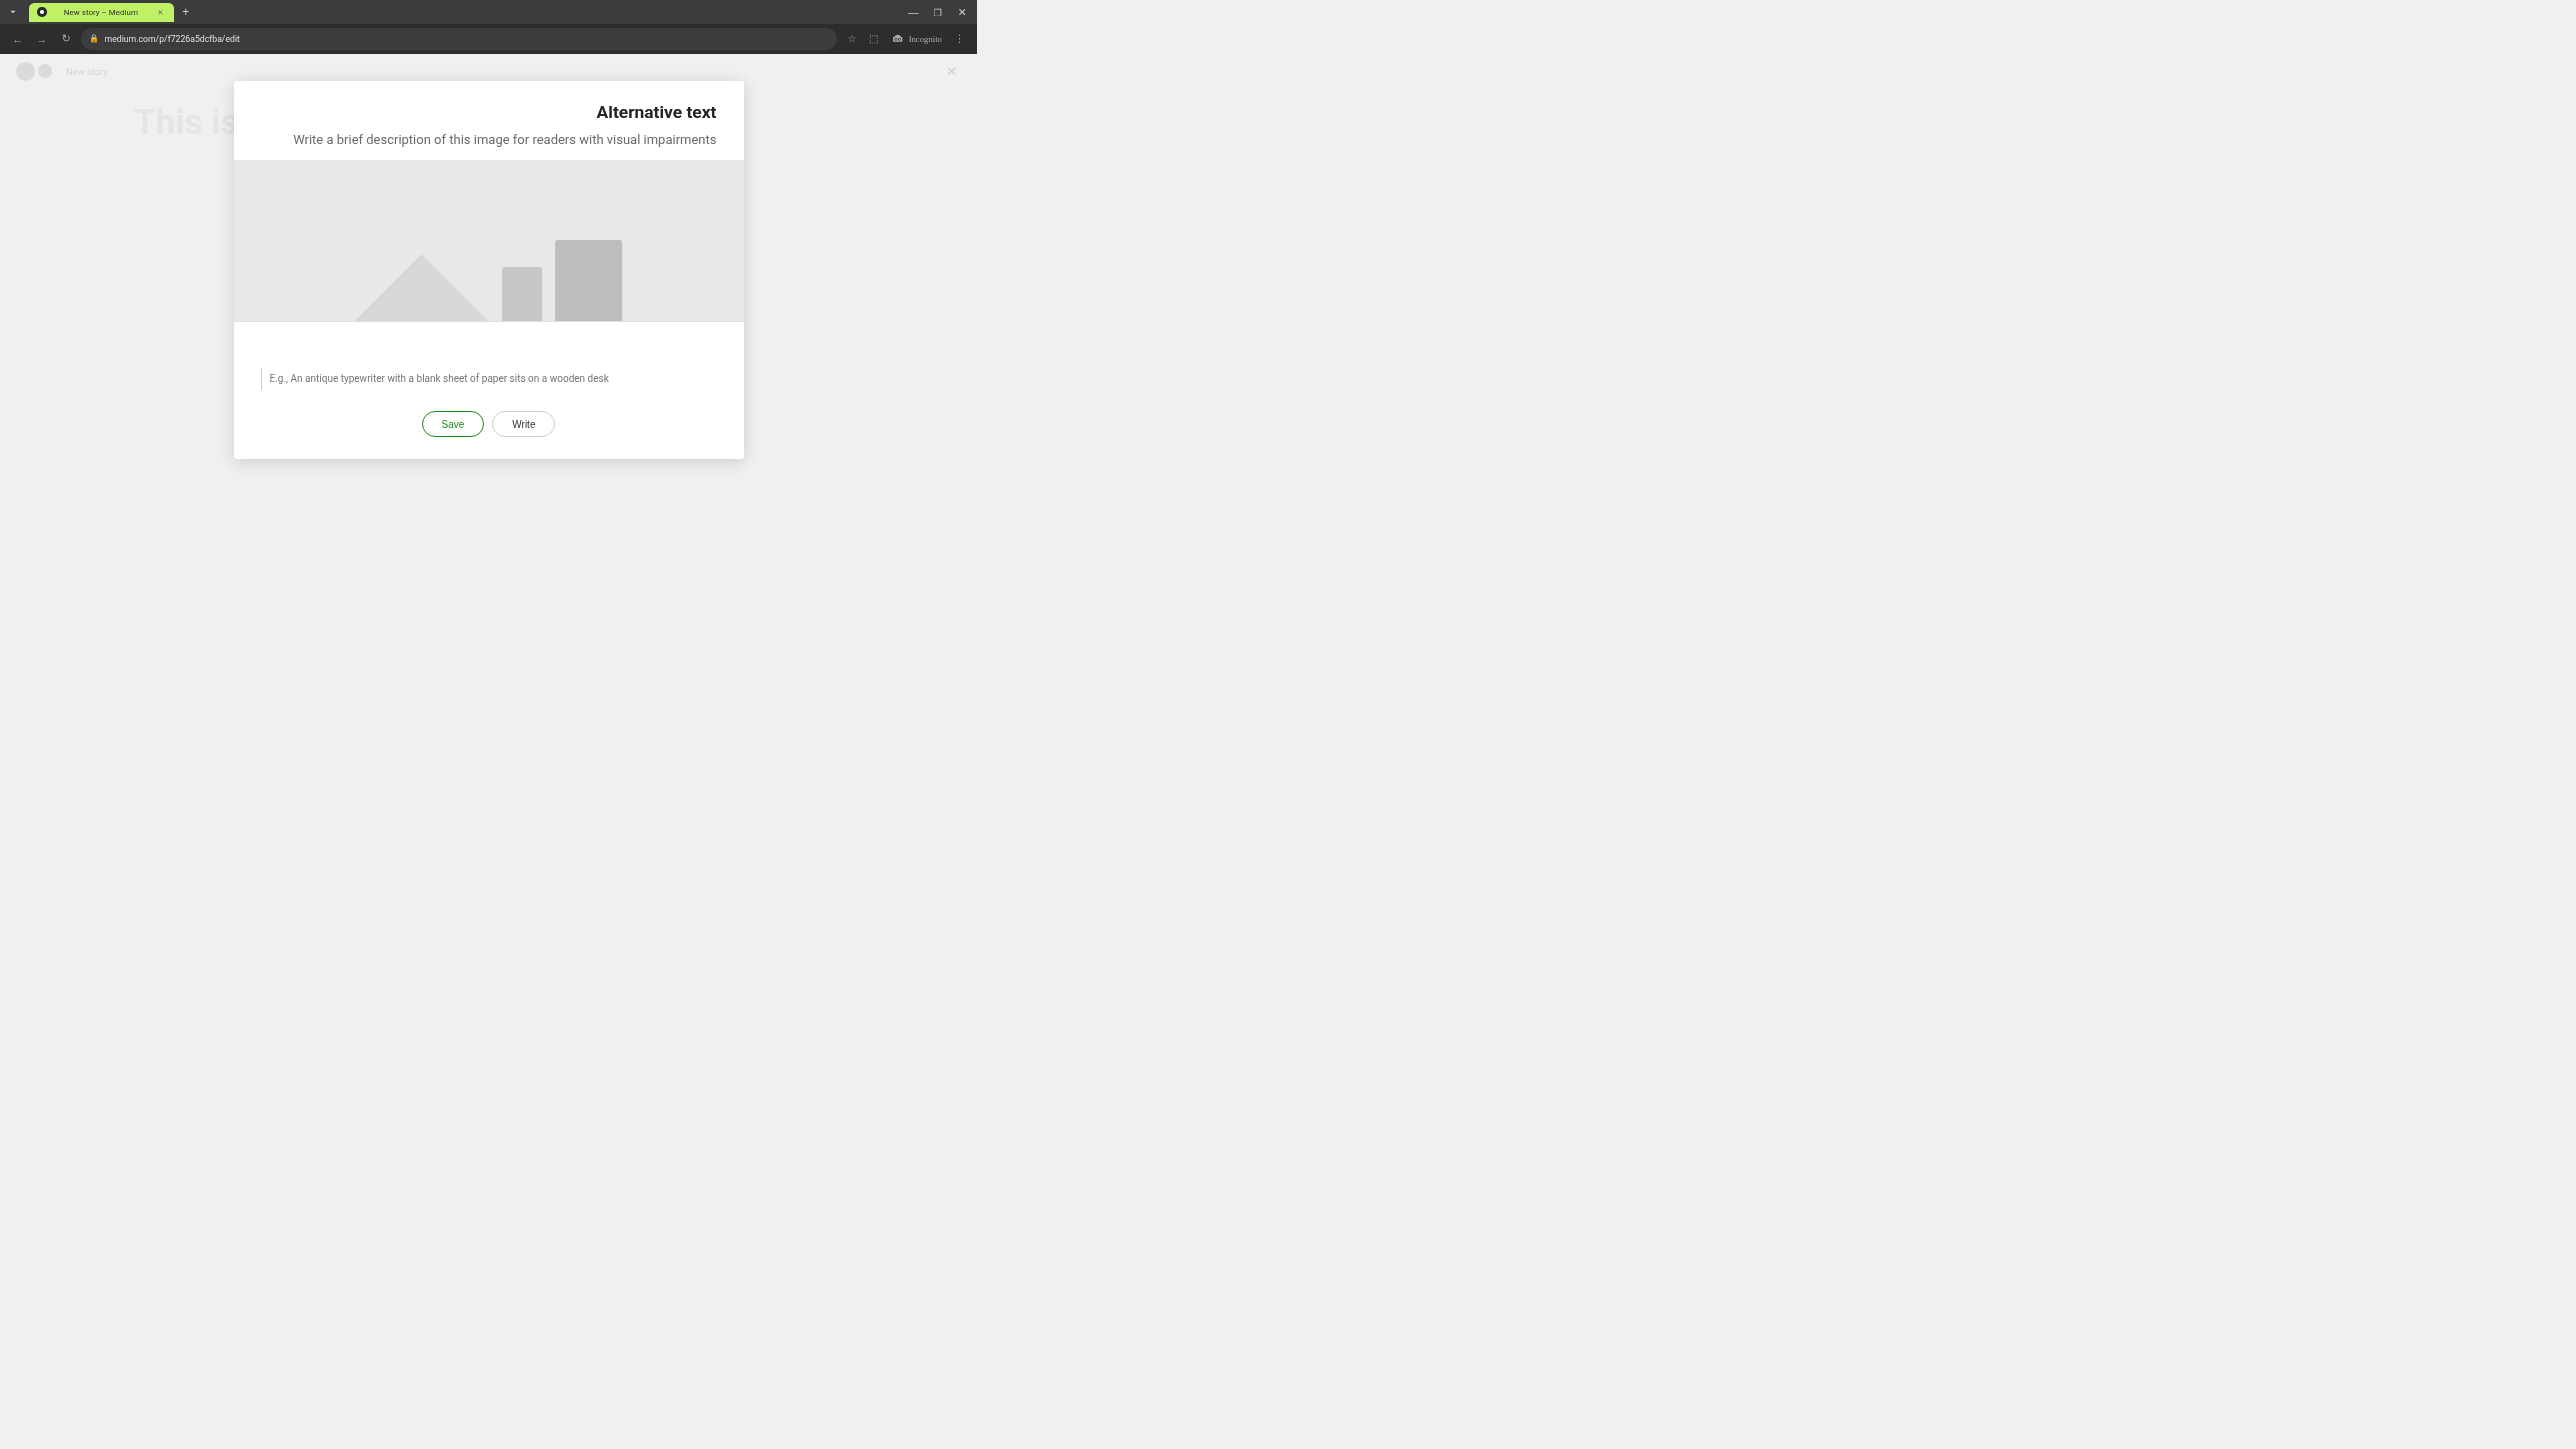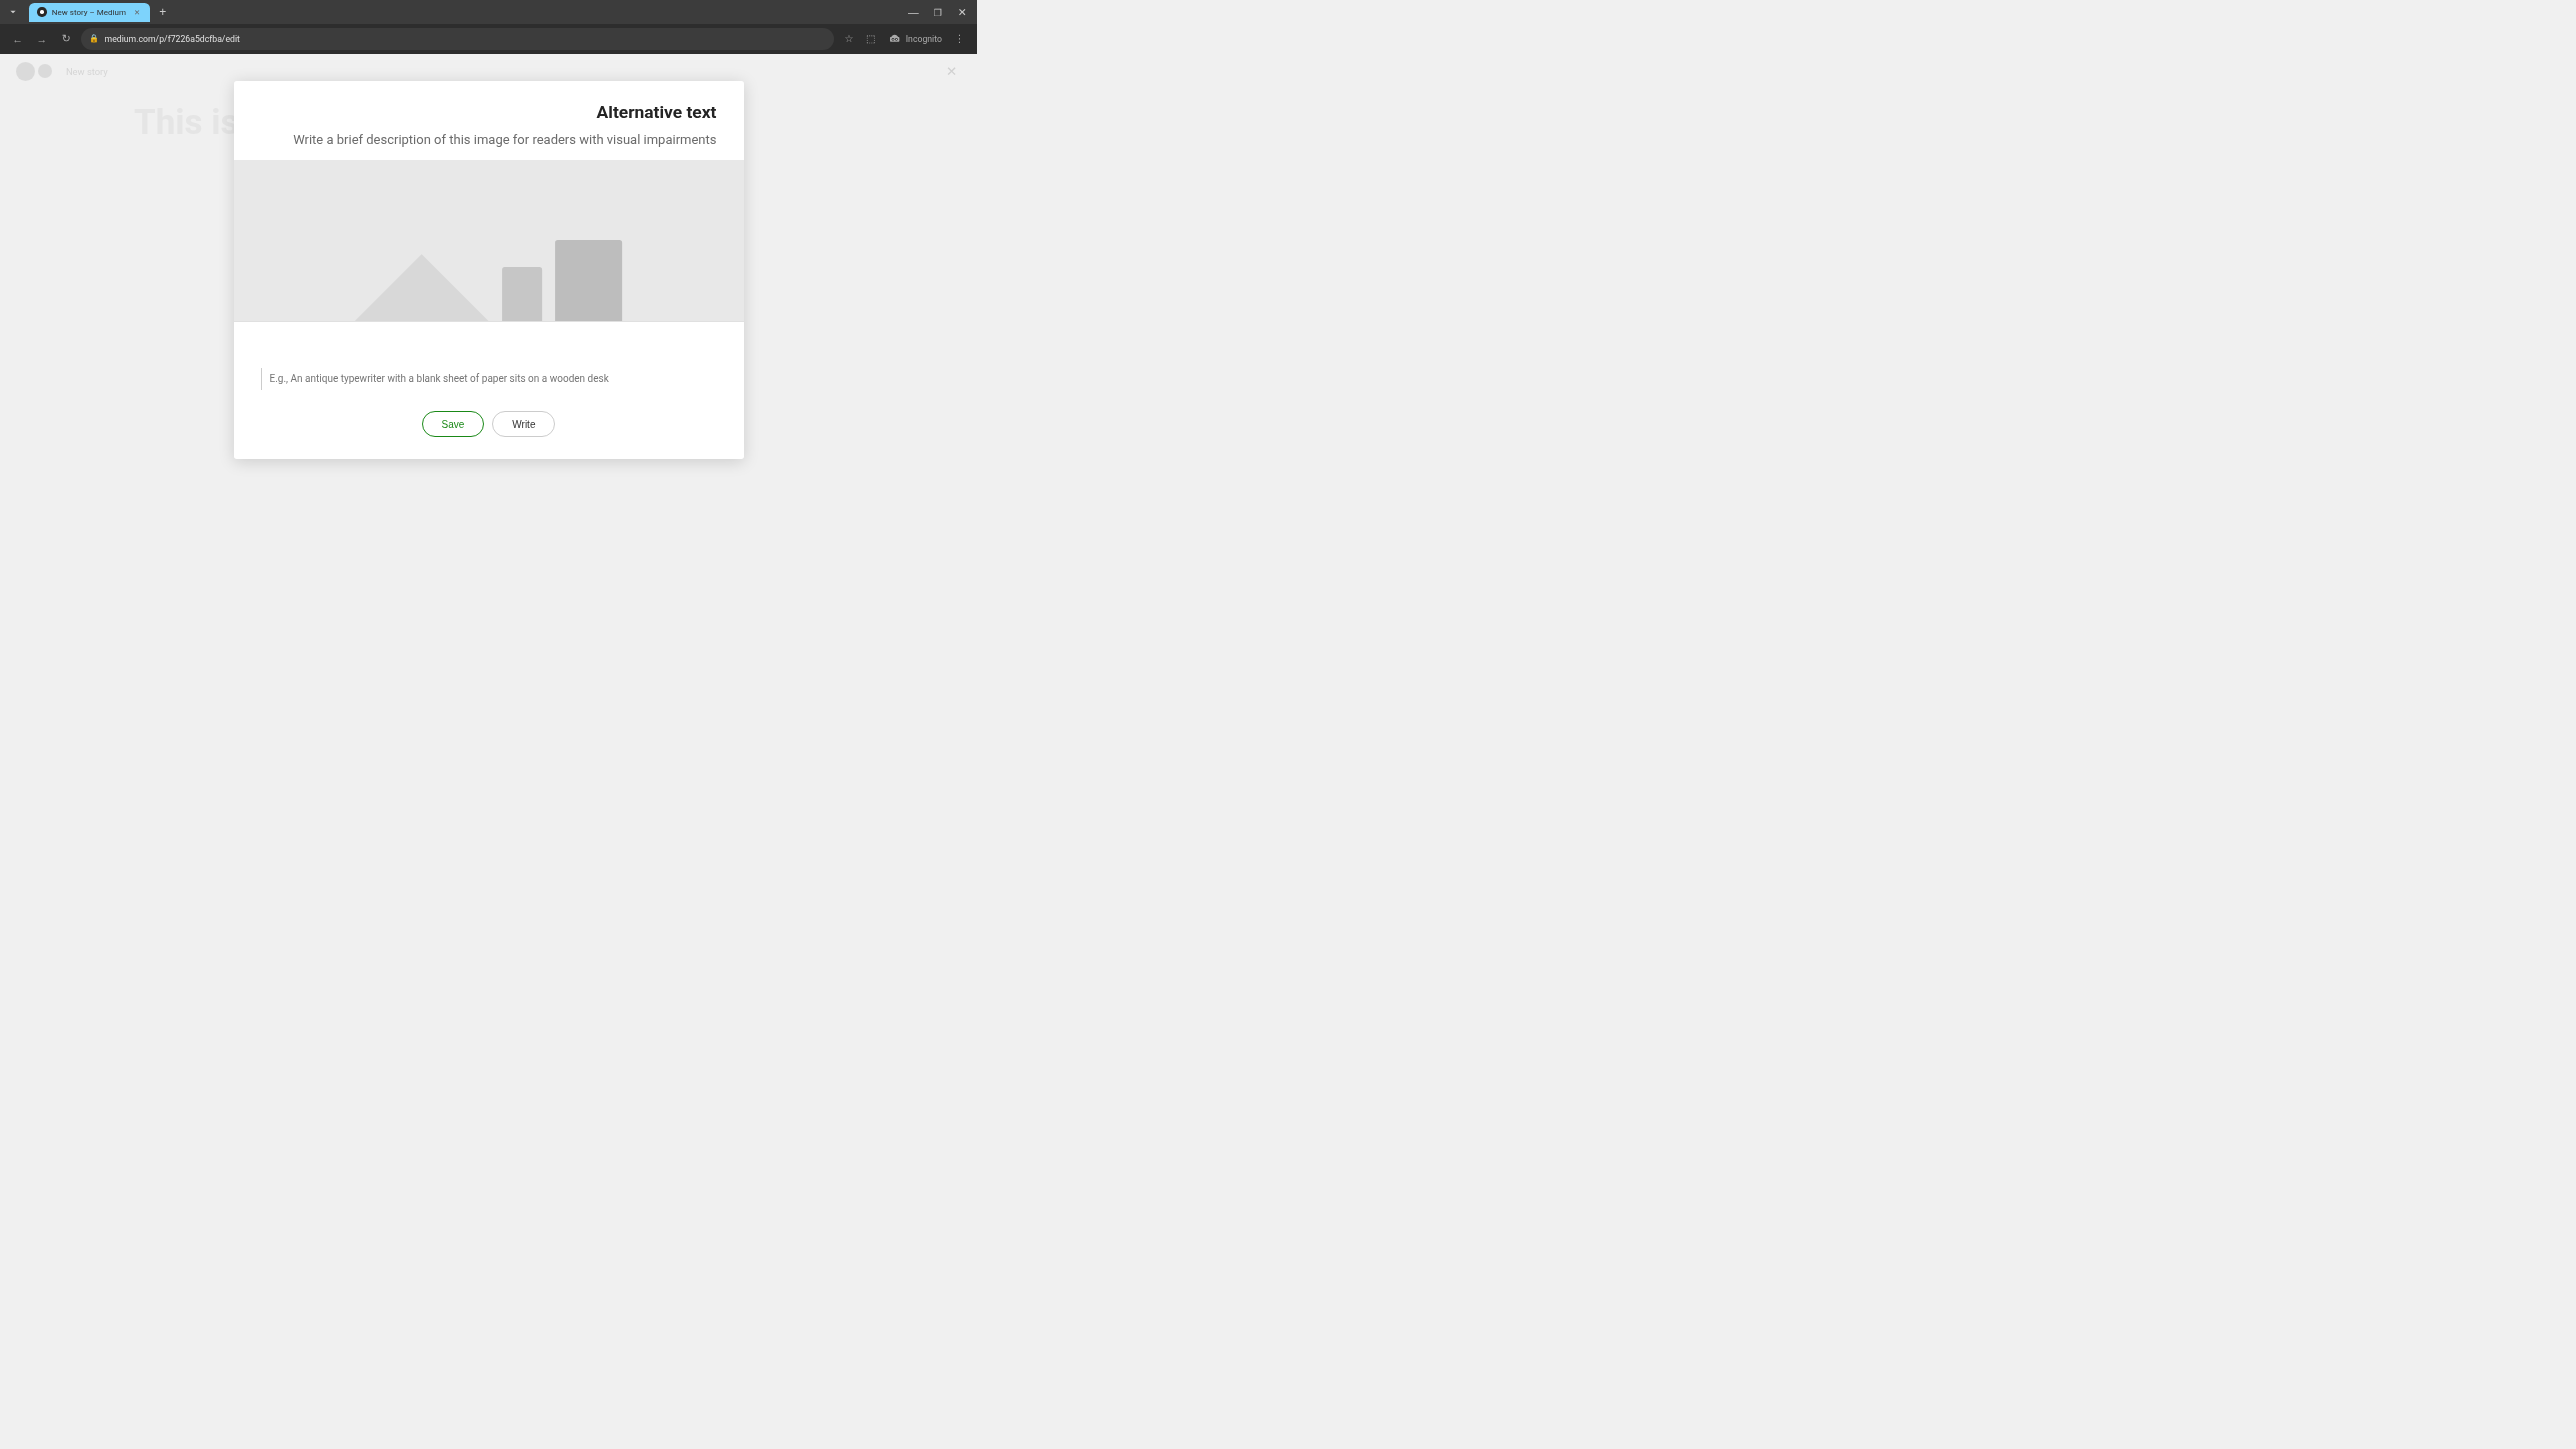--- a/index.html
+++ b/index.html
@@ -49,24 +49,24 @@
       justify-content: center;
       font-size: 8px;
     }
 
     .tab {
       display: flex;
       align-items: center;
       height: 19px;
       padding: 0 8px;
       border-radius: 5.4px 5.4px 0 0;
-      background: #7dd3fc;
+      background: #bef264;
       color: #333;
       font-size: 8px;
-      gap: 5px;
+      gap: 17px;
       min-width: 121px;
       max-width: 161px;
       cursor: pointer;
     }
 
     .tab-favicon {
       width: 9.4px;
       height: 9.4px;
       border-radius: 50%;
       background: #292929;
@@ -205,20 +205,21 @@
 
     .incognito-badge {
       display: flex;
       align-items: center;
       gap: 4px;
       color: #aaa;
       font-size: 8.7px;
       padding: 2.7px 5.4px;
       border-radius: 2.7px;
       cursor: pointer;
+      font-family: Liberation Serif, serif;
     }
 
     .incognito-icon {
       width: 13.4px;
       height: 13.4px;
     }
 
     
     .page-content {
       width: 100%;

